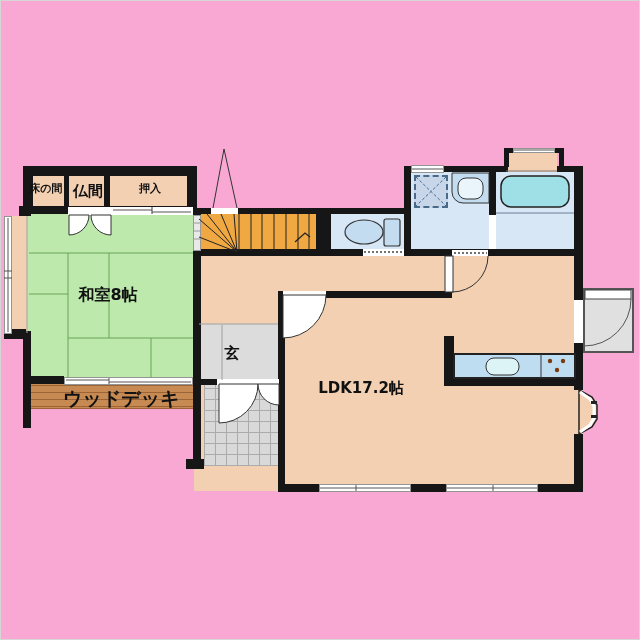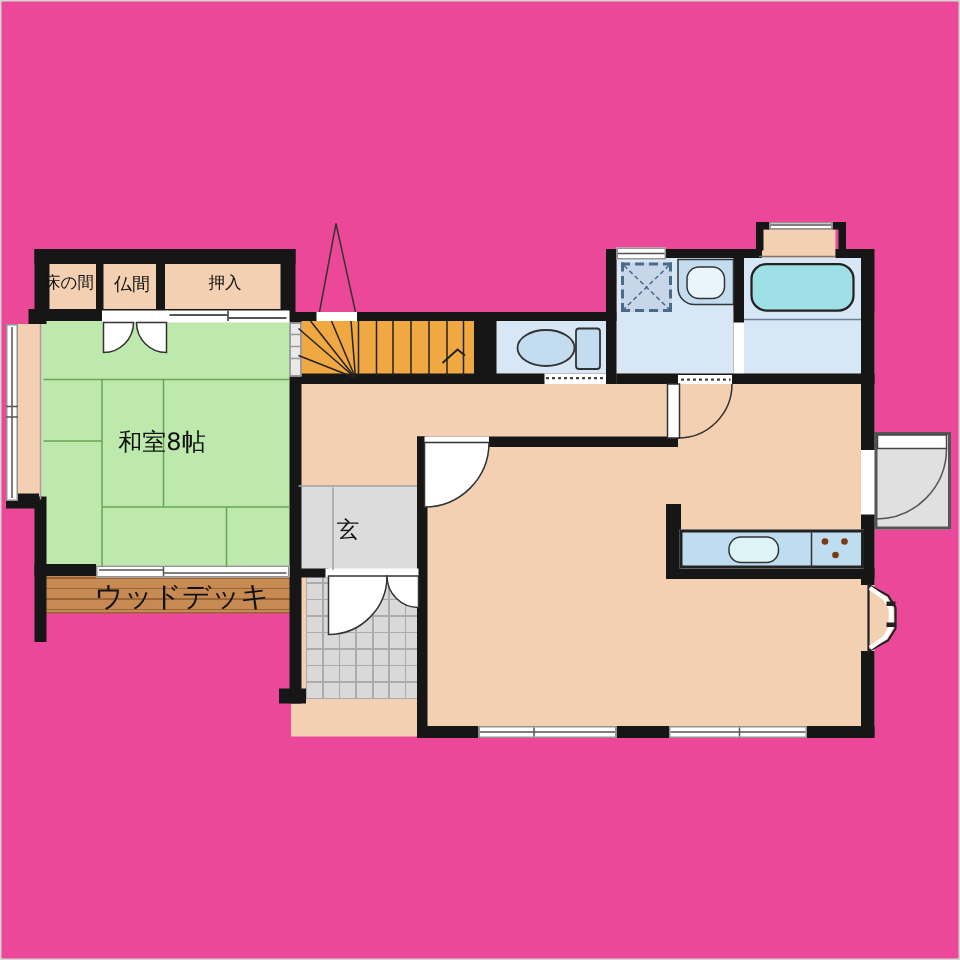--- a/index.html
+++ b/index.html
@@ -1,16 +1,16 @@
 <!DOCTYPE html>
 <html style="--wall: #161616; --peach: #F4D0B3; --green: #BDE9AC; --blue: #D7E7F5; --cyan: #9EE0E6; --counter: #BFDDF1; --fixture: #C3DCF0; --orange: #F0A843; --deck: #C68A52; --deckline: #9A6437; --gray: #DCDCDC; --tile: #D9D9D9; --tileline: #ABABAB; --platform: #E0E0E0; --tatamiline: #69A458;"><head>
 <meta charset="utf-8">
 <style>
   html,body{margin:0;padding:0;background:#fff;}
-  #plan{position:relative;width:640px;height:640px;background:#ec4899;border:1px solid #d6d6d6;box-sizing:border-box;overflow:hidden;font-family:"DejaVu Sans",sans-serif;}
+  #plan{position:relative;width:640px;height:640px;background:#f9a8d4;border:1px solid #d6d6d6;box-sizing:border-box;overflow:hidden;font-family:"DejaVu Sans",sans-serif;font-weight:bold;}
   .abs{position:absolute;}
   .w{position:absolute;background:var(--wall);}
   .gap{position:absolute;background:#fff;}
   .win{position:absolute;background:#fff;border:1px solid #949494;box-sizing:border-box;}
   .lbl{position:absolute;color:#111;font-family:"DejaVu Sans",sans-serif;white-space:nowrap;text-align:center;line-height:1.1;}
   svg.overlay{position:absolute;left:0;top:0;pointer-events:none;}
 </style>
 </head>
 <body>
 
@@ -209,19 +209,20 @@
     </g>
 
     <g stroke="#A0A0A0" stroke-width="1">
       <line x1="198" y1="323" x2="277" y2="323"></line>
         <line x1="221" y1="324" x2="221" y2="379"></line>
       <line x1="26" y1="215" x2="26" y2="332"></line>
     </g>
   </svg>
 
   <div class="lbl" style="left:22px;top:182px;width:46px;font-size:11px;">床の間</div>
-  <div class="lbl" style="left:68px;top:182px;width:38px;font-size:12px;">仏間</div>
+  <div class="lbl" style="left:68px;top:182px;width:38px;font-size:15px;">仏間</div>
   <div class="lbl" style="left:128px;top:182px;width:42px;font-size:11px;">押入</div>
   <div class="lbl" style="left:62px;top:285px;width:90px;font-size:16px;">和室8帖</div>
   <div class="lbl" style="left:62px;top:387px;width:92px;font-size:19px;">ウッドデッキ</div>
   <div class="lbl" style="left:221px;top:344px;width:20px;font-size:15px;">玄</div>
+  <div class="lbl" style="left:310px;top:379px;width:100px;font-size:15px;">LDK17.2帖</div>
 
 </div>
 
 </body></html>

